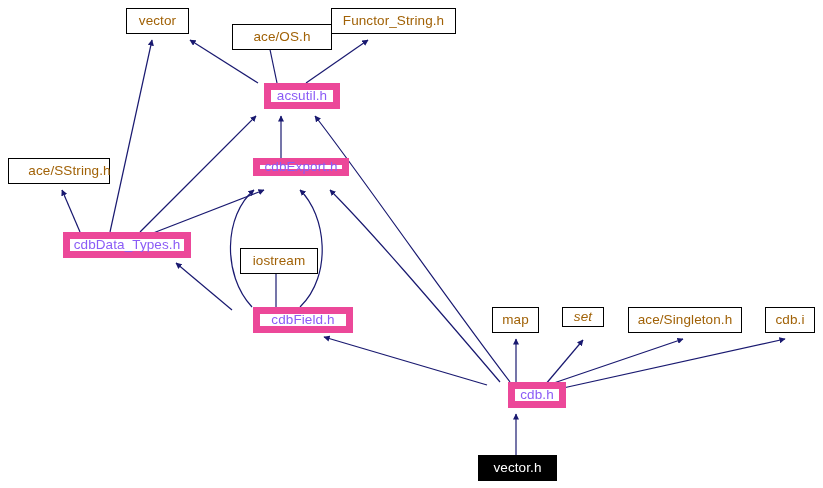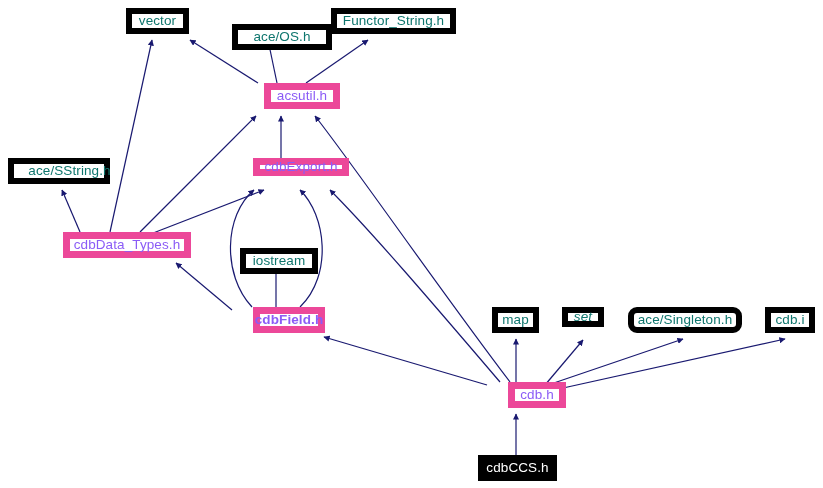--- a/index.html
+++ b/index.html
@@ -26,22 +26,22 @@
   .node {
     position: absolute;
     box-sizing: border-box;
     display: flex;
     align-items: center;
     justify-content: center;
     font-size: 13.5px;
     line-height: 1;
     white-space: nowrap;
     background: #ffffff;
-    border: 6px solid #000000;
-    color: #0f766e;
+    border: 1px solid #000000;
+    color: #a16207;
     letter-spacing: 0.1px;
   }
   .node.solid {
     border: 7px solid #ec4899;
     color: #8b5cf6;
     margin-left: 21px;
   }
   .node.current {
     border: 1px solid #000000;
     background: #000000;
@@ -83,21 +83,21 @@
   </svg>
   <div id="node-layer">
       <div class="node" style="left: 126px; top: 8px; width: 63px; height: 26px;">vector</div>
       <div class="node" style="left: 232px; top: 24px; width: 100px; height: 26px;">ace/OS.h</div>
       <div class="node" style="left: 331px; top: 8px; width: 125px; height: 26px;">Functor_String.h</div>
       <div class="node solid" style="left: 243px; top: 83px; width: 76px; height: 26px;">acsutil.h</div>
       <div class="node" style="left: 8px; top: 158px; width: 102px; height: 26px; padding-left: 21px;">ace/SString.h</div>
       <div class="node solid" style="left: 232px; top: 158px; width: 96px; height: 18px;">cdbExport.h</div>
       <div class="node solid" style="left: 42px; top: 232px; width: 128px; height: 26px;">cdbData_Types.h</div>
       <div class="node" style="left: 240px; top: 248px; width: 78px; height: 26px;">iostream</div>
-      <div class="node solid" style="left: 232px; top: 307px; width: 72px; height: 26px; font-weight: bold;">cdbField.h</div>
+      <div class="node solid" style="left: 232px; top: 307px; width: 100px; height: 26px;">cdbField.h</div>
       <div class="node" style="left: 492px; top: 307px; width: 47px; height: 26px;">map</div>
       <div class="node" style="left: 562px; top: 307px; width: 42px; height: 20px; font-style: italic;">set</div>
-      <div class="node" style="left: 628px; top: 307px; width: 114px; height: 26px; border-radius: 9px;">ace/Singleton.h</div>
+      <div class="node" style="left: 628px; top: 307px; width: 114px; height: 26px;">ace/Singleton.h</div>
       <div class="node" style="left: 765px; top: 307px; width: 50px; height: 26px;">cdb.i</div>
       <div class="node solid" style="left: 487px; top: 382px; width: 58px; height: 26px;">cdb.h</div>
-      <div class="node current" style="left: 478px; top: 455px; width: 79px; height: 26px;">cdbCCS.h</div>
+      <div class="node current" style="left: 478px; top: 455px; width: 79px; height: 26px;">vector.h</div>
     </div>
 </div>
 
 </body></html>

